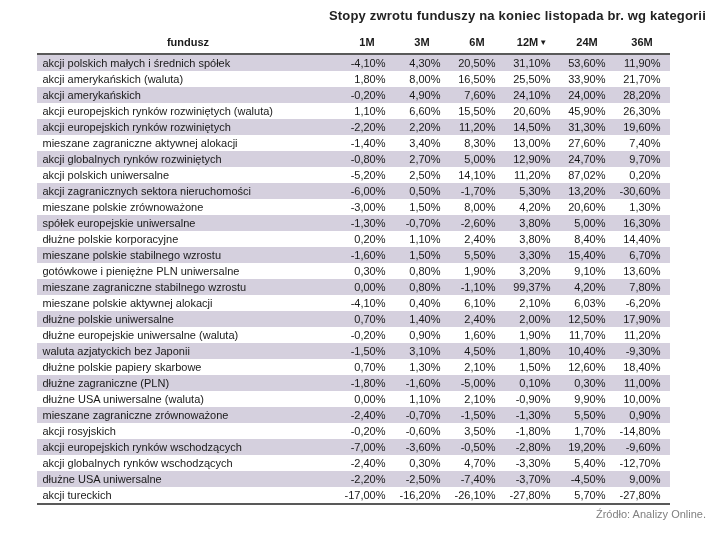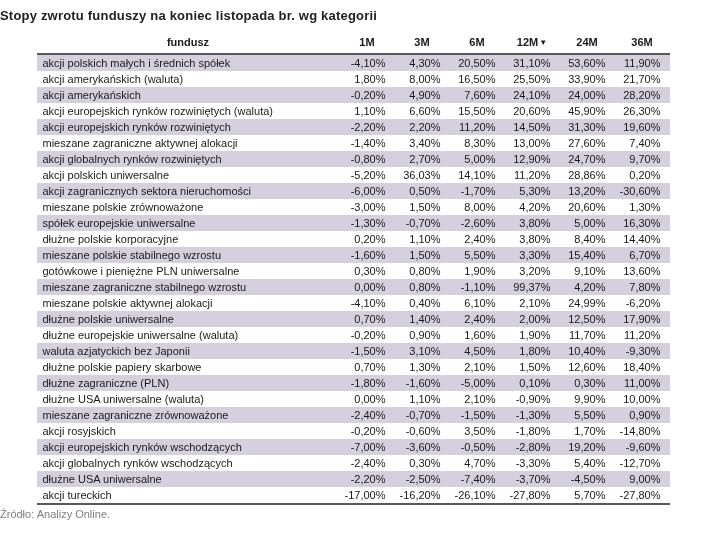--- a/index.html
+++ b/index.html
@@ -10,21 +10,21 @@
   }
   .page {
     position: relative;
     width: 706px;
     height: 549px;
     background: #ffffff;
     overflow: hidden;
     color: #1a1a1a;
   }
   .title {
-    text-align: left;
+    text-align: right;
     font-weight: bold;
     font-size: 13px;
     color: #222222;
     padding-top: 8px;
     letter-spacing: 0.2px;
   }
   table.returns {
     border-collapse: collapse;
     margin: 10px auto 0 auto;
     width: 633px;
@@ -53,21 +53,21 @@
   }
   tbody td.num {
     text-align: right;
     padding: 0 9px 0 0;
   }
   tbody td.bold { font-weight: normal; }
   tbody tr:nth-child(odd) td { background: #d5d0de; }
   tbody tr:nth-child(even) td { background: #ffffff; }
   tbody tr:last-child td { border-bottom: 2px solid #595959; }
   .footer {
-    text-align: left;
+    text-align: right;
     font-size: 11px;
     color: #808080;
     margin-top: 3px;
   }
 </style>
 </head>
 <body>
 
 <div class="page">
   <div class="title">Stopy zwrotu funduszy na koniec listopada br. wg kategorii</div>
@@ -155,24 +155,24 @@
           <td class="num">-0,80%</td>
           <td class="num">2,70%</td>
           <td class="num">5,00%</td>
           <td class="num bold">12,90%</td>
           <td class="num">24,70%</td>
           <td class="num">9,70%</td>
         </tr>
         <tr>
           <td>akcji polskich uniwersalne</td>
           <td class="num">-5,20%</td>
-          <td class="num">36,03%</td>
+          <td class="num">2,50%</td>
           <td class="num">14,10%</td>
           <td class="num bold">11,20%</td>
-          <td class="num">28,86%</td>
+          <td class="num">87,02%</td>
           <td class="num">0,20%</td>
         </tr>
         <tr>
           <td>akcji zagranicznych sektora nieruchomości</td>
           <td class="num">-6,00%</td>
           <td class="num">0,50%</td>
           <td class="num">-1,70%</td>
           <td class="num bold">5,30%</td>
           <td class="num">13,20%</td>
           <td class="num">-30,60%</td>
@@ -230,21 +230,21 @@
           <td class="num bold">99,37%</td>
           <td class="num">4,20%</td>
           <td class="num">7,80%</td>
         </tr>
         <tr>
           <td>mieszane polskie aktywnej alokacji</td>
           <td class="num">-4,10%</td>
           <td class="num">0,40%</td>
           <td class="num">6,10%</td>
           <td class="num bold">2,10%</td>
-          <td class="num">24,99%</td>
+          <td class="num">6,03%</td>
           <td class="num">-6,20%</td>
         </tr>
         <tr>
           <td>dłużne polskie uniwersalne</td>
           <td class="num">0,70%</td>
           <td class="num">1,40%</td>
           <td class="num">2,40%</td>
           <td class="num bold">2,00%</td>
           <td class="num">12,50%</td>
           <td class="num">17,90%</td>

